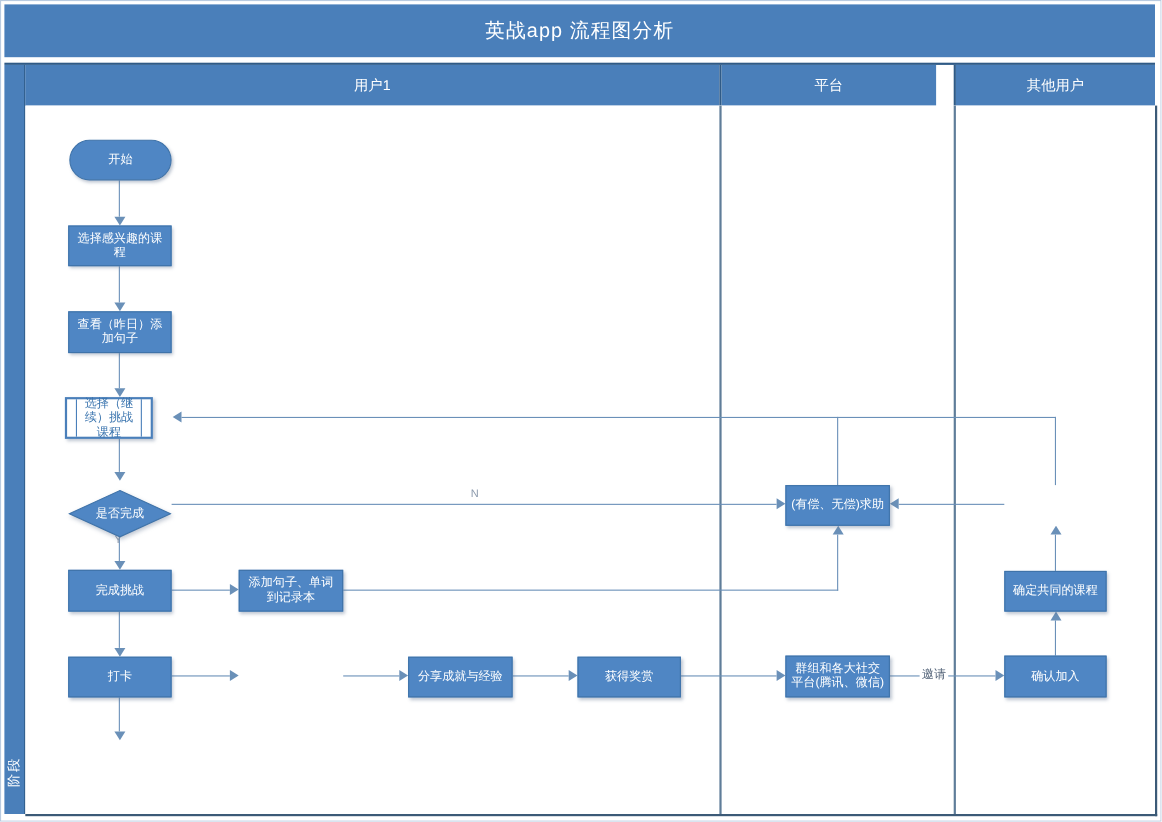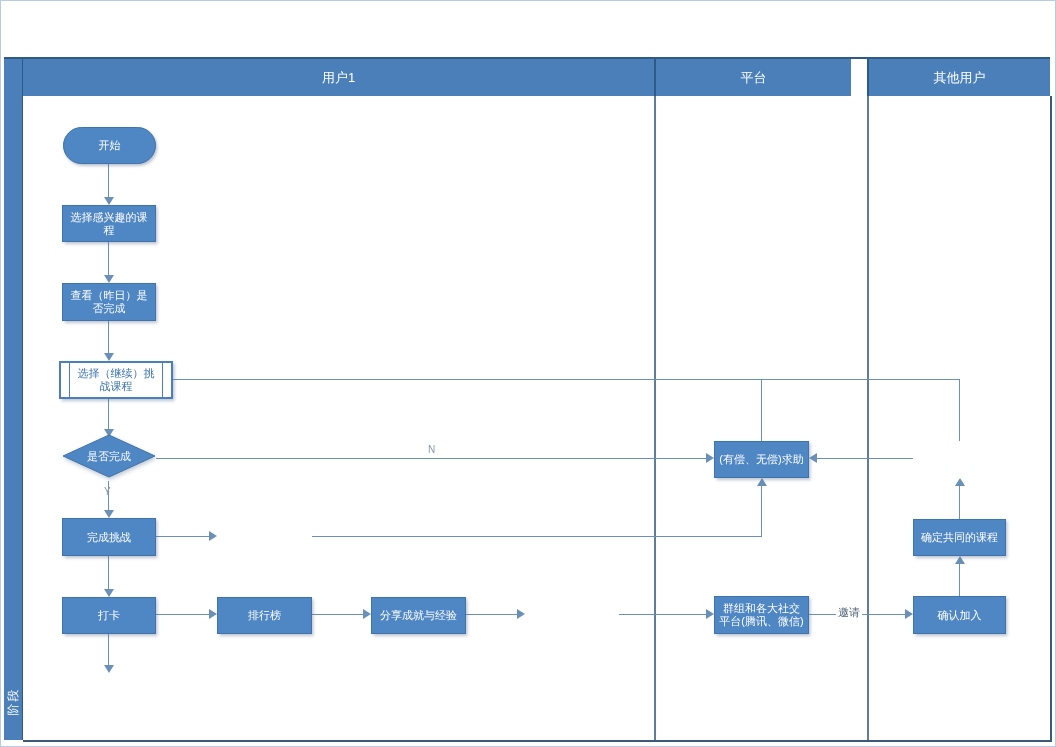--- a/index.html
+++ b/index.html
@@ -60,20 +60,23 @@
   .arr.right{border-top:5px solid transparent;border-bottom:5px solid transparent;border-left:8px solid var(--connector);}
   .arr.left{border-top:5px solid transparent;border-bottom:5px solid transparent;border-right:8px solid var(--connector);}
   .elabel{position:absolute;font-size:10px;color:var(--edge-label);}
   .elabel.invite{font-size:11px;color:#55657a;background:#fff;padding:0 2px;}
 </style>
 </head>
 <body>
 
 <div class="canvas" style="--bar-blue: #4a7fba; --box-fill: #4f86c4; --box-border: #3f73a9; --connector: #6a90b8; --lane-divider: #5f7d99; --header-separator: #2f5a86; --outer-border: #3c5a77; --predefined-text: #3a74ae; --edge-label: #8a98ab;">
 
+  <div class="title-bar">
+    <span>英战app 流程图分析</span>
+  </div>
   <div class="header-divider"></div>
 
   <div class="phase-band">
     <span class="phase-label">阶段</span>
   </div>
 
   <div class="lane-header" style="left:22px;width:631px;">
     <span>用户1</span>
   </div>
   <div class="lane-sep" style="left:653px;"></div>
@@ -152,43 +155,46 @@
   <div class="line" style="left:760px;top:378px;width:1px;height:62px;"></div>
   <div class="arr left" style="left:156px;top:373px;"></div>
 
   <div class="node stadium" style="left:62px;top:126px;width:93px;height:37px;">
     <span class="nlabel">开始</span>
   </div>
   <div class="node" style="left:61px;top:204px;width:94px;height:37px;">
     <span class="nlabel">选择感兴趣的课程</span>
   </div>
   <div class="node" style="left:61px;top:282px;width:94px;height:38px;">
-    <span class="nlabel">查看（昨日）是否完成</span>
-  </div>
-  <div class="node predef" style="left:58px;top:360px;width:114px;height:38px;">
+    <span class="nlabel">查看（昨日）添加句子</span>
+  </div>
+  <div class="node predef" style="left:58px;top:360px;width:80px;height:38px;">
     <span class="nlabel">选择（继续）挑战课程</span>
   </div>
-  <div class="node decision" style="left:61px;top:433px;width:94px;height:44px;text-align:right;">
+  <div class="node decision" style="left:61px;top:444px;width:94px;height:44px;text-align:right;">
     <svg width="94" height="44" viewBox="0 0 94 44">
         <polygon points="47,1 93,22 47,43 1,22"></polygon>
       </svg>
     <span class="nlabel">是否完成</span>
   </div>
   <div class="node" style="left:61px;top:517px;width:94px;height:38px;">
     <span class="nlabel">完成挑战</span>
   </div>
+  <div class="node" style="left:216px;top:517px;width:95px;height:38px;">
+    <span class="nlabel">添加句子、单词到记录本</span>
+  </div>
   <div class="node" style="left:61px;top:596px;width:94px;height:37px;">
     <span class="nlabel">打卡</span>
   </div>
-  <div class="node" style="left:216px;top:596px;width:95px;height:37px;">
-    <span class="nlabel">排行榜</span>
-  </div>
   <div class="node" style="left:370px;top:596px;width:95px;height:37px;">
     <span class="nlabel">分享成就与经验</span>
   </div>
+  <div class="node" style="left:524px;top:596px;width:94px;height:37px;">
+    <span class="nlabel">获得奖赏</span>
+  </div>
   <div class="node" style="left:713px;top:595px;width:95px;height:38px;">
     <span class="nlabel">群组和各大社交平台(腾讯、微信)</span>
   </div>
   <div class="node" style="left:713px;top:440px;width:95px;height:37px;">
     <span class="nlabel">(有偿、无偿)求助</span>
   </div>
   <div class="node" style="left:912px;top:518px;width:93px;height:37px;">
     <span class="nlabel">确定共同的课程</span>
   </div>
   <div class="node" style="left:912px;top:595px;width:93px;height:38px;">

